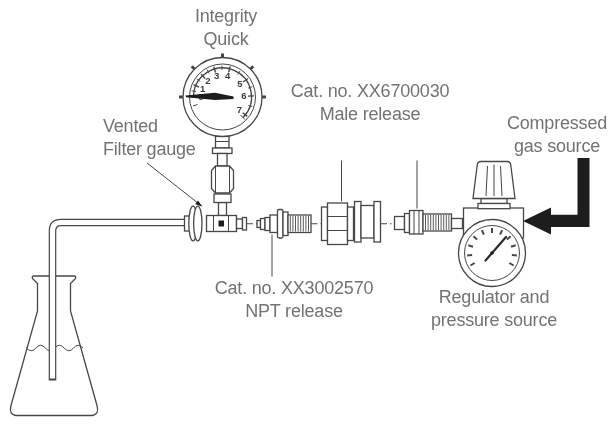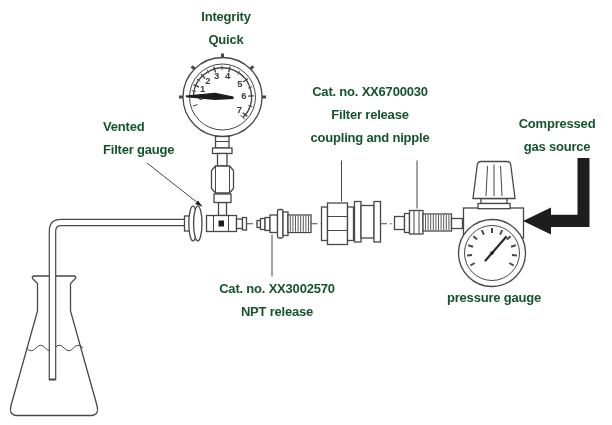--- a/index.html
+++ b/index.html
@@ -1,20 +1,20 @@
 <!DOCTYPE html>
 <html><head>
 <meta charset="utf-8">
 <style>
   *{box-sizing:border-box}
   html,body{margin:0;padding:0;background:#fff}
   #stage{position:relative;width:612px;height:425px;background:#fff;overflow:hidden;
          font-family:"Liberation Sans",sans-serif}
   #stage svg{position:absolute;left:0;top:0}
-  .lbl{position:absolute;color:#14532d;font-size:13px;font-weight:700;line-height:23px;
+  .lbl{position:absolute;color:#737373;font-size:18px;font-weight:400;line-height:23px;
        letter-spacing:-0.2px;white-space:nowrap}
   .lbl.center{text-align:center}
   .draw{stroke:#474747;fill:none;stroke-width:1.3}
   .part{stroke:#474747;fill:#fff;stroke-width:1.3}
   .thin{stroke:#474747;fill:none;stroke-width:1}
   .dark{fill:#1d1d1d;stroke:none}
   .dial-num{font-family:"Liberation Sans",sans-serif;font-size:9.5px;fill:#3a3a3a;
             text-anchor:middle;font-weight:600}
 </style>
 </head>
@@ -218,31 +218,31 @@
     <div>Quick</div>
   </div>
 
   <div class="lbl" style="left:103px;top:115px;width:110px">
     <div>Vented</div>
     <div>Filter gauge</div>
   </div>
 
   <div class="lbl center" style="left:270px;top:80px;width:200px">
     <div>Cat. no. XX6700030</div>
-    <div>Filter release</div>
-    <div>coupling and nipple</div>
+    <div>Male release</div>
   </div>
 
   <div class="lbl center" style="left:487px;top:112px;width:140px">
     <div>Compressed</div>
     <div>gas source</div>
   </div>
 
   <div class="lbl center" style="left:414px;top:286px;width:160px">
-    <div>pressure gauge</div>
-  </div>
-
-  <div class="lbl center" style="left:177px;top:277px;width:200px">
+    <div>Regulator and</div>
+    <div>pressure source</div>
+  </div>
+
+  <div class="lbl center" style="left:194px;top:277px;width:200px">
     <div>Cat. no. XX3002570</div>
     <div>NPT release</div>
   </div>
 
 </div>
 
 </body></html>

